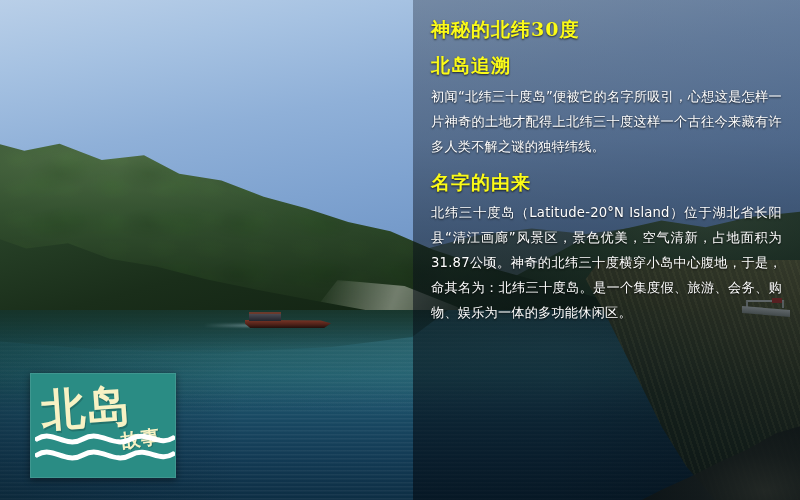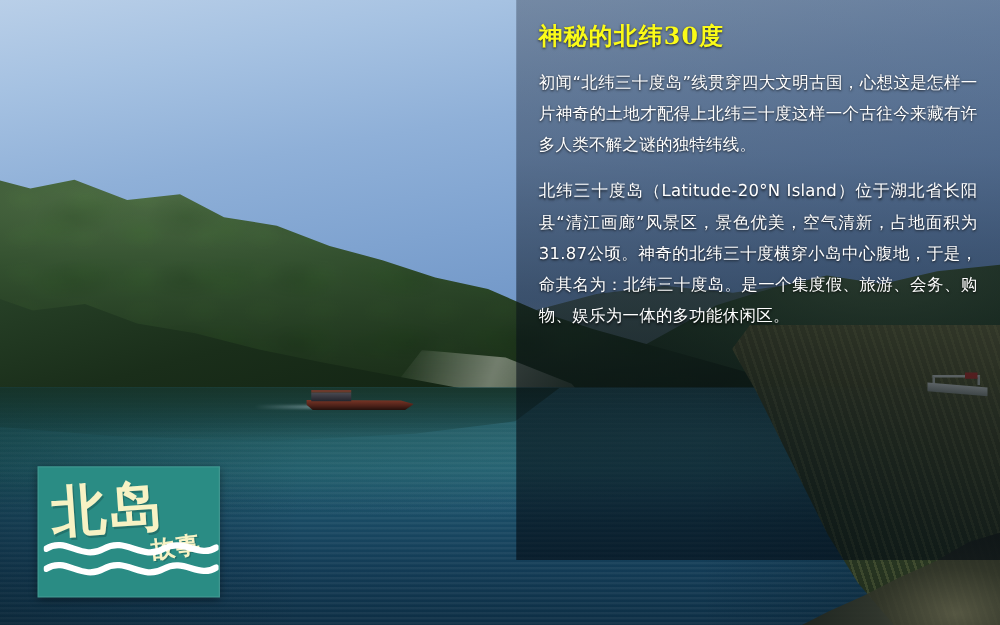--- a/index.html
+++ b/index.html
@@ -257,21 +257,21 @@
     clip-path: polygon(100% 100%, 100% 18%, 86% 26%, 70% 44%, 54% 58%, 38% 74%, 22% 88%, 10% 100%);
     opacity:.9;
   }
 
   
   .panel {
     position: absolute;
     left: 413px;
     top: 0;
     width: 387px;
-    height: 448px;
+    height: 500px;
     background: linear-gradient(180deg,
         rgba(18,26,44,.34) 0%,
         rgba(14,22,38,.40) 28%,
         rgba(8,16,26,.52) 52%,
         rgba(4,12,20,.60) 78%,
         rgba(2,10,18,.62) 100%);
     padding: 18px 18px 10px 18px;
     overflow: hidden;
   }
 
@@ -385,22 +385,24 @@
     </svg>
   </div>
 
   <div class="panel">
 
     <div class="sec sec-1">
       <h2 class="sec-title">神秘的北纬30度</h2>
     </div>
 
     <div class="sec sec-2">
-      <p class="sec-body">初闻“北纬三十度岛”线贯穿四大文明古国，心想这是怎样一片神奇的土地才配得上北纬三十度这样一个古往今来藏有许多人类不解之谜的独特纬线。</p>
+      <h2 class="sec-title">北岛追溯</h2>
+      <p class="sec-body">初闻“北纬三十度岛”便被它的名字所吸引，心想这是怎样一片神奇的土地才配得上北纬三十度这样一个古往今来藏有许多人类不解之谜的独特纬线。</p>
     </div>
 
     <div class="sec sec-3">
+      <h2 class="sec-title">名字的由来</h2>
       <p class="sec-body">北纬三十度岛（Latitude-20°N Island）位于湖北省长阳县“清江画廊”风景区，景色优美，空气清新，占地面积为31.87公顷。神奇的北纬三十度横穿小岛中心腹地，于是，命其名为：北纬三十度岛。是一个集度假、旅游、会务、购物、娱乐为一体的多功能休闲区。</p>
     </div>
 
   </div>
 
 </div>
 
 </body></html>

